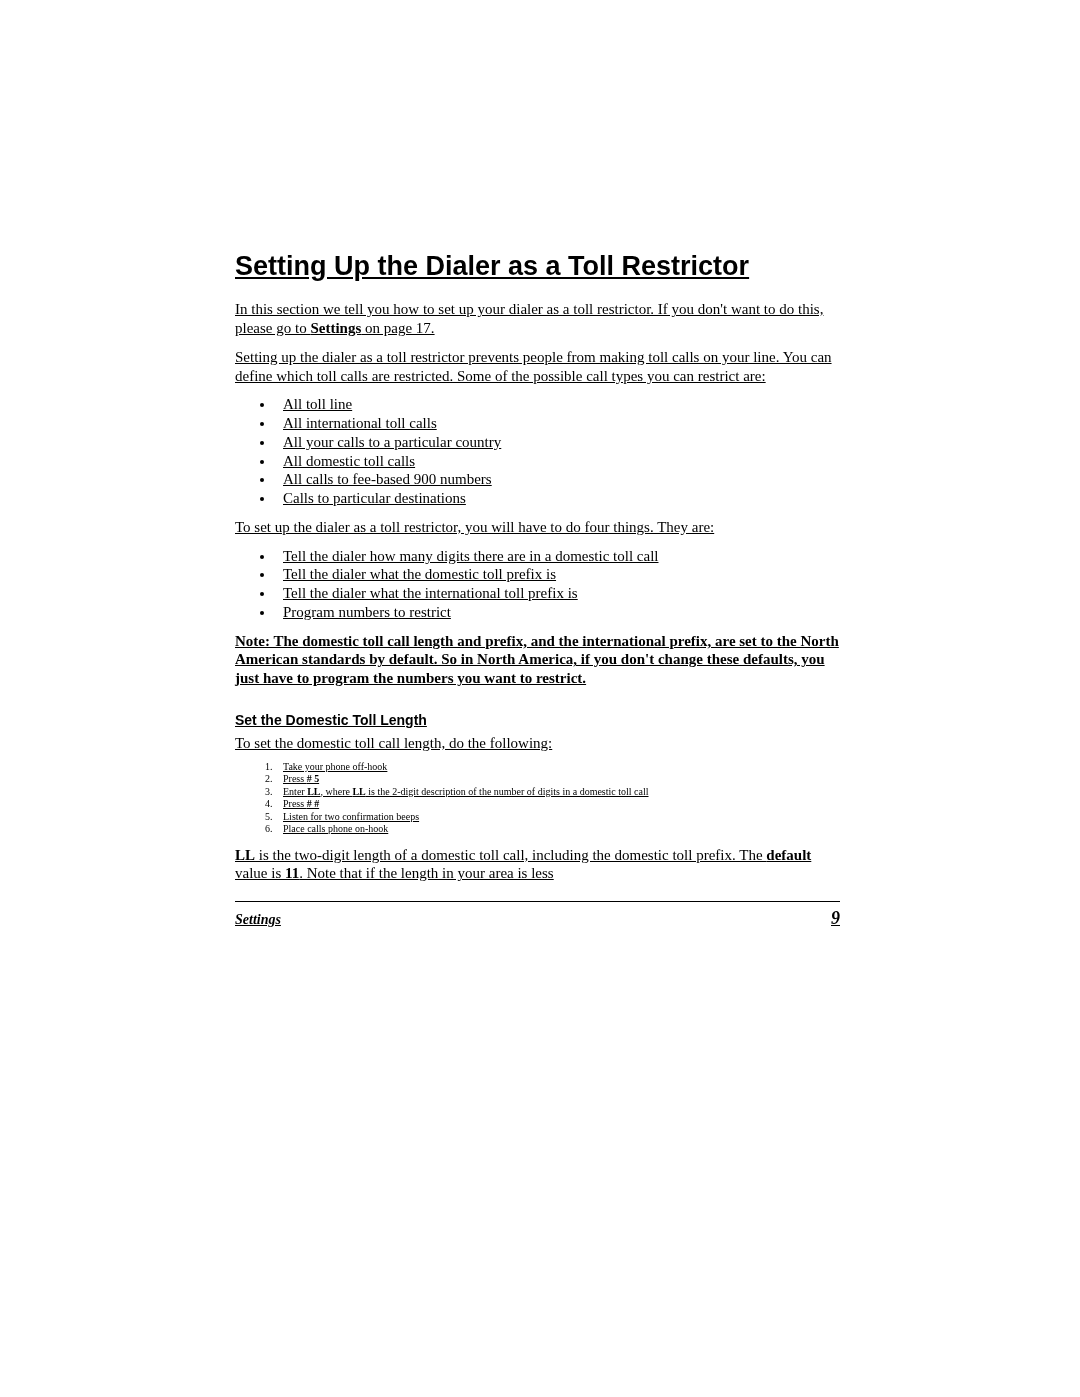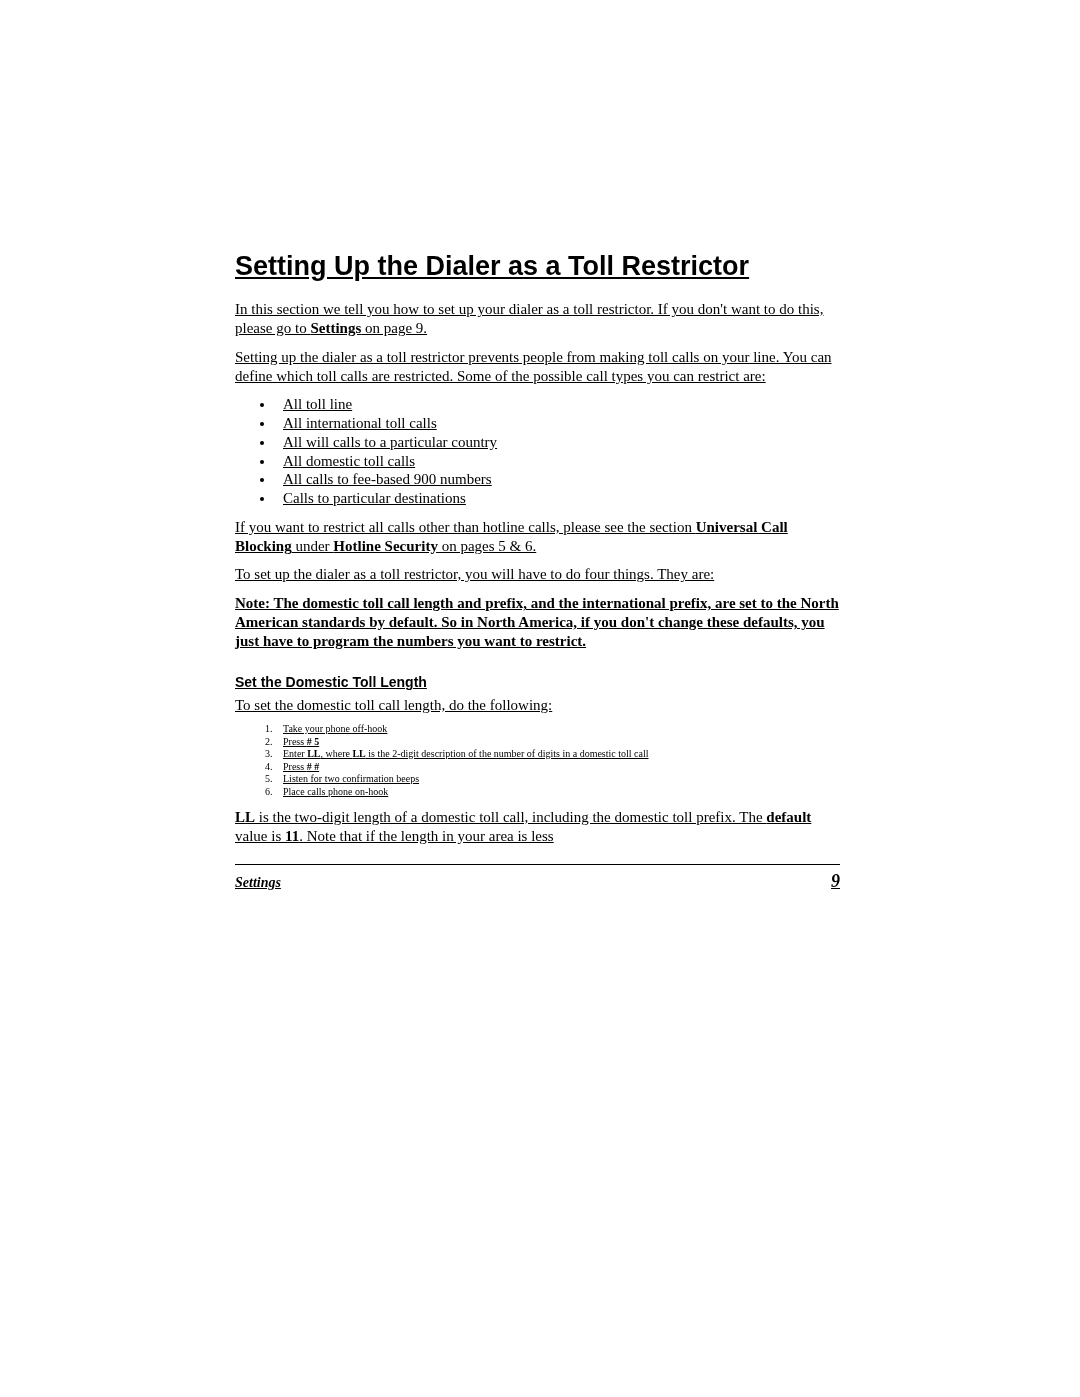--- a/index.html
+++ b/index.html
@@ -84,40 +84,43 @@
   }
 </style>
 </head>
 <body>
 
 <div class="page">
 
   <h1 class="main-heading">Setting Up the Dialer as a Toll Restrictor</h1>
 
   <p class="body-text">
-    <span>In this section we tell you how to set up your dialer as a toll restrictor. If you don't want to do this, please go to </span><span class="bold">Settings</span><span> on page 9.</span>
+    <span>In this section we tell you how to set up your dialer as a toll restrictor. If you don't want to do this, please go to </span><span class="bold">Settings</span><span> on page 17.</span>
   </p>
 
   <p class="body-text">Setting up the dialer as a toll restrictor prevents people from making toll calls on your line.  You can define which toll calls are restricted.  Some of the possible call types you can restrict are:</p>
 
   <ul class="bullet-list">
     <li>All toll line</li>
     <li>All international toll calls</li>
-    <li>All will calls to a particular country</li>
+    <li>All your calls to a particular country</li>
     <li>All domestic toll calls</li>
     <li>All calls to fee-based 900 numbers</li>
     <li>Calls to particular destinations</li>
   </ul>
 
-  <p class="body-text">
-    <span>If you want to restrict all calls other than hotline calls, please see the section </span><span class="bold">Universal Call Blocking</span><span> under </span><span class="bold">Hotline Security</span><span> on pages 5 &amp; 6.</span>
-  </p>
 
   <p class="body-text">To set up the dialer as a toll restrictor, you will have to do four things.  They are:</p>
 
+  <ul class="bullet-list">
+    <li>Tell the dialer how many digits there are in a domestic toll call</li>
+    <li>Tell the dialer what the domestic toll prefix is</li>
+    <li>Tell the dialer what the international toll prefix is</li>
+    <li>Program numbers to restrict</li>
+  </ul>
 
 
   <p class="note">Note: The domestic toll call length and prefix, and the international prefix, are set to the North American standards by default.  So in North America, if you don't change these defaults, you just have to program the numbers you want to restrict.</p>
 
   <h2 class="sub-heading">Set the Domestic Toll Length</h2>
 
   <p class="body-text" style="margin-bottom:8px;">To set the domestic toll call length, do the following:</p>
 
   <ol class="num-list">
     <li>Take your phone off-hook</li>

